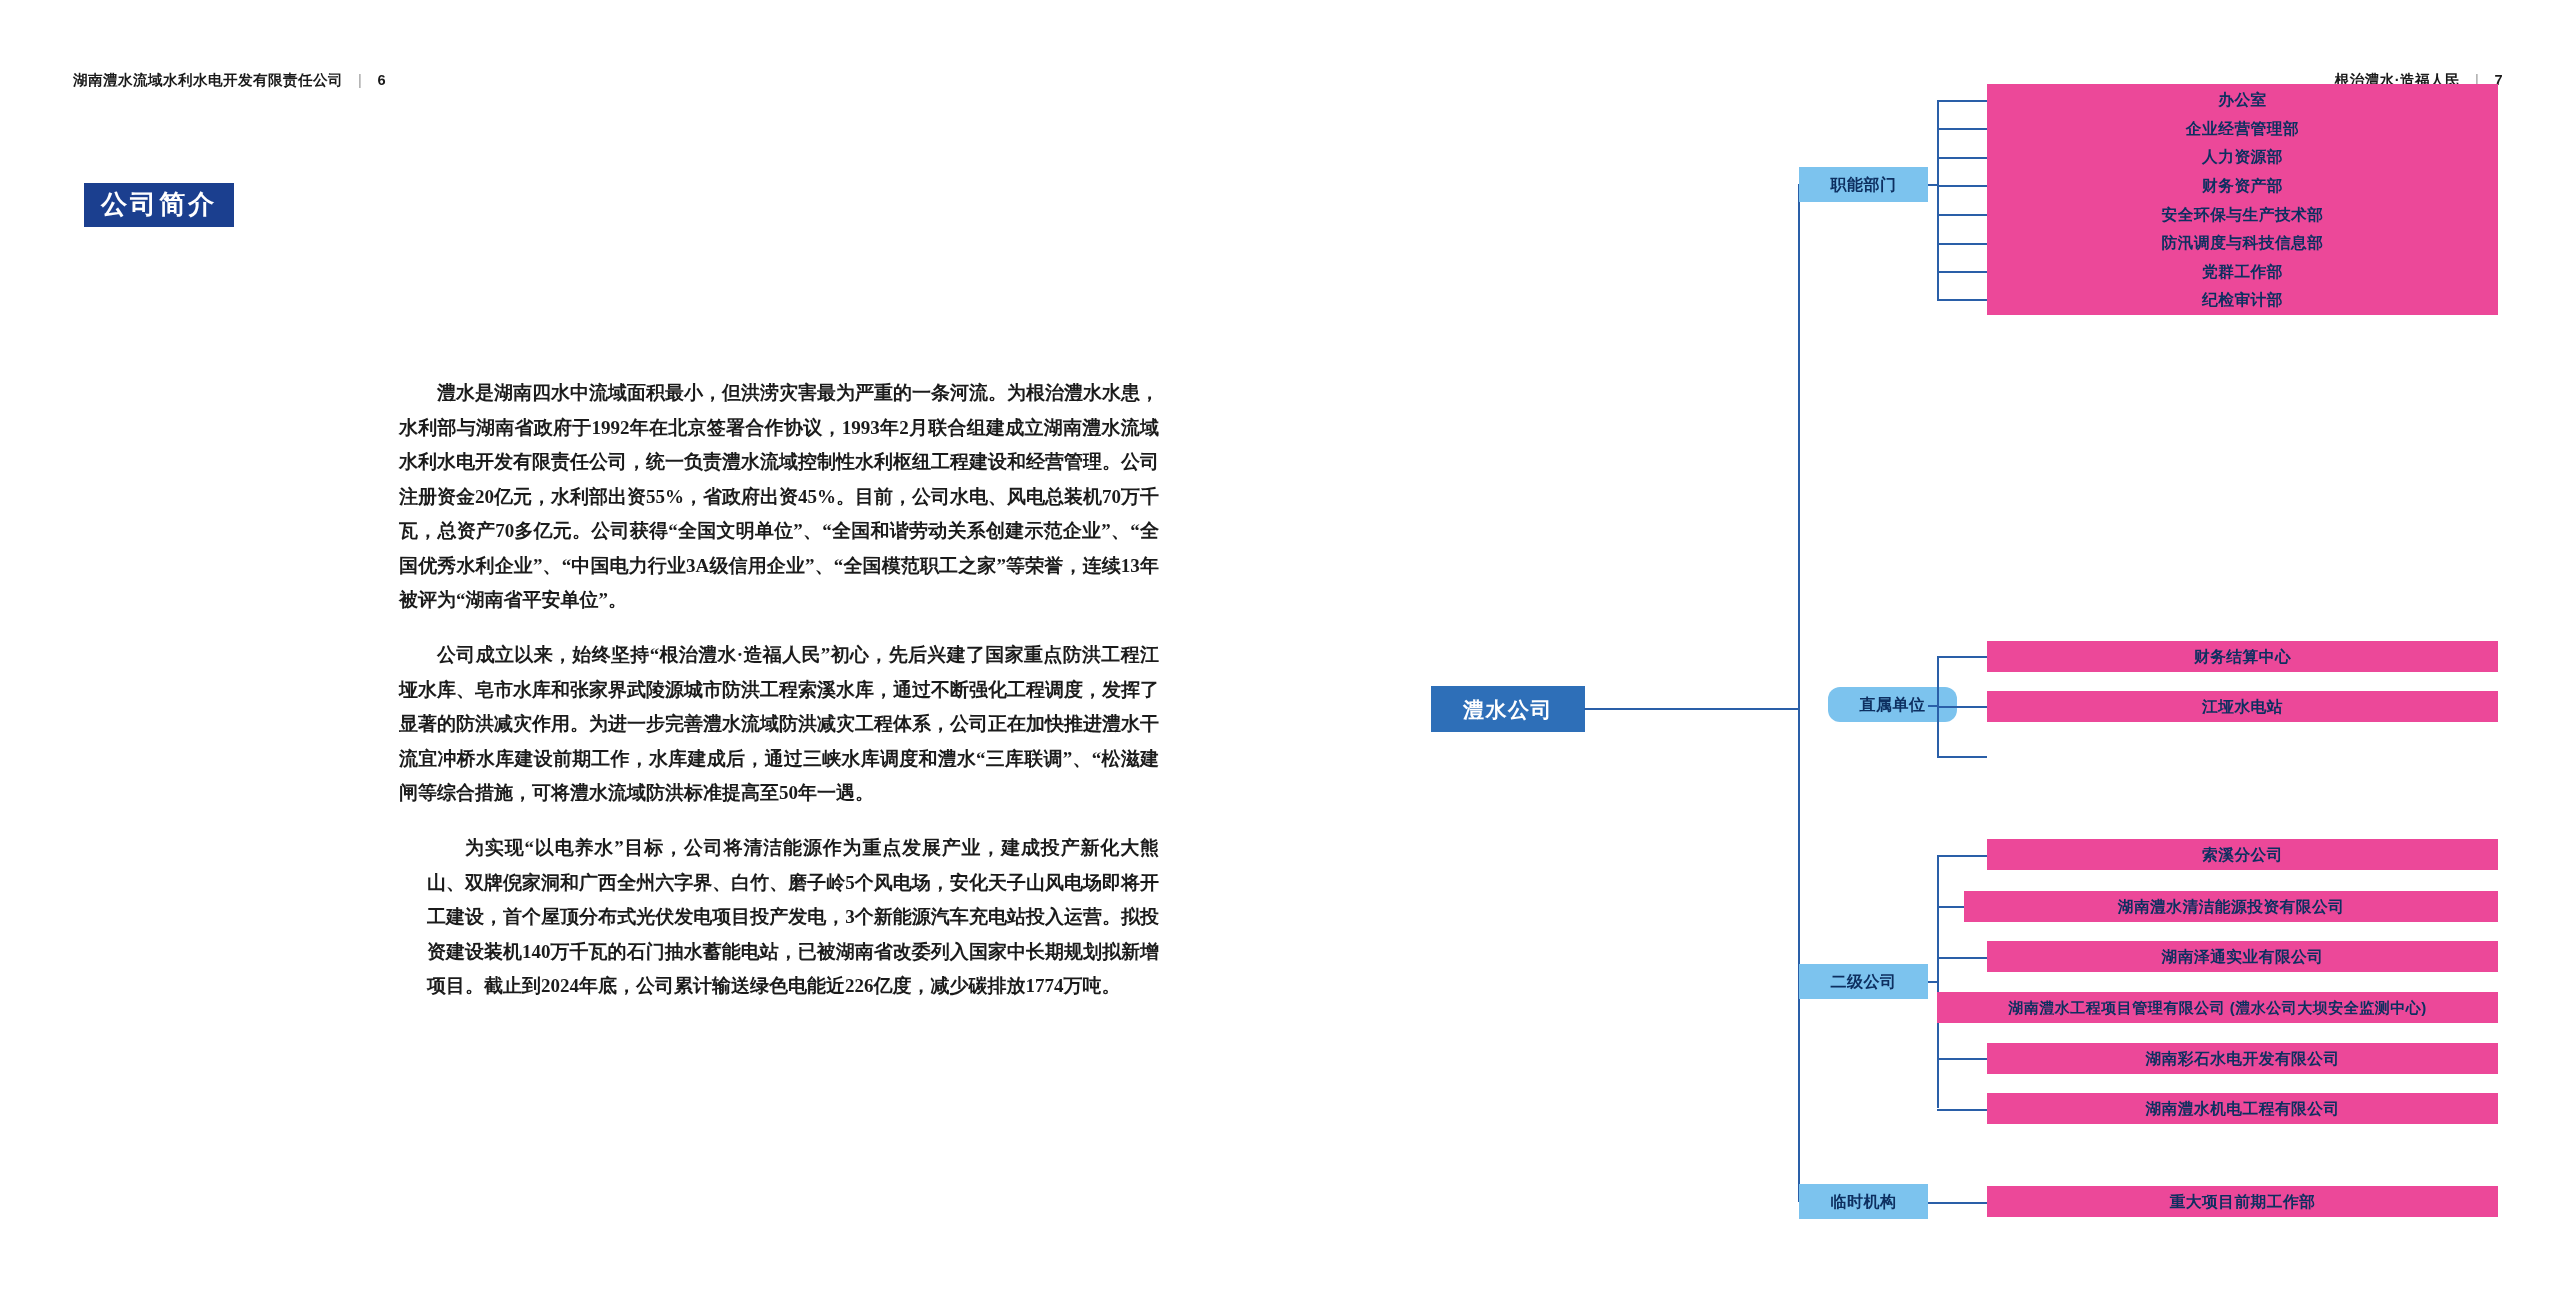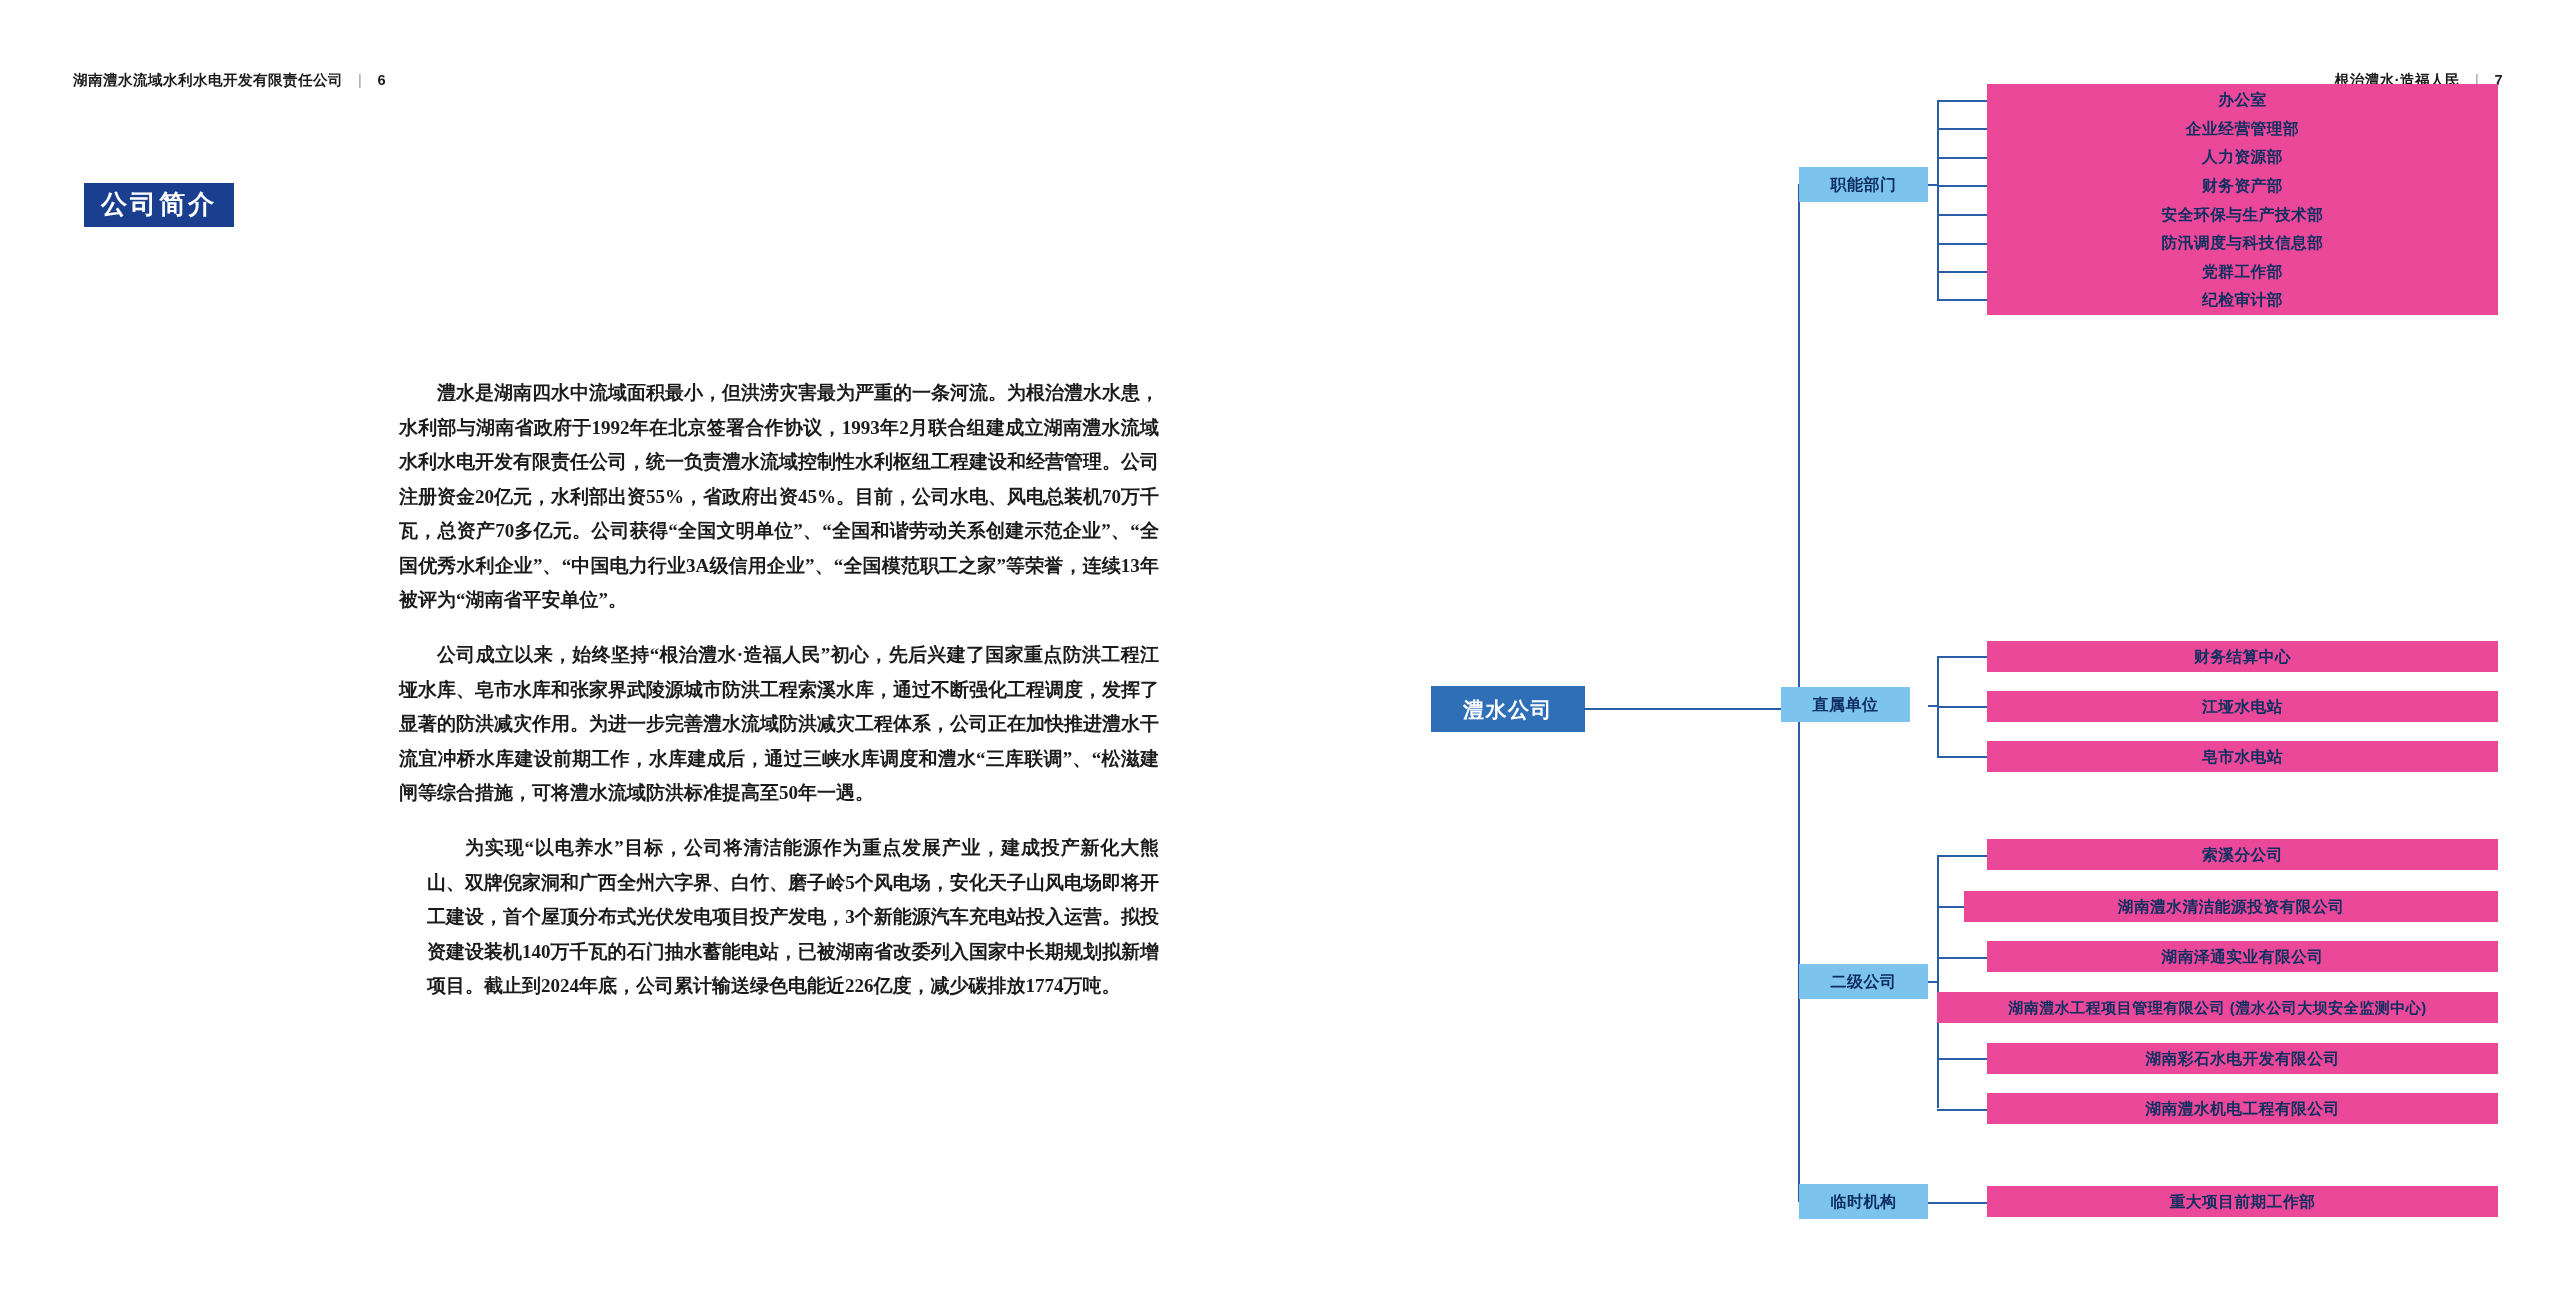--- a/index.html
+++ b/index.html
@@ -235,32 +235,31 @@
 
     <div class="connector conn-h" style="left:649px; top:243px; width:50px;"></div>
     <div class="node leaf" style="left:699px; top:227px; width:511px;">防汛调度与科技信息部</div>
 
     <div class="connector conn-h" style="left:649px; top:271px; width:50px;"></div>
     <div class="node leaf" style="left:699px; top:256px; width:511px;">党群工作部</div>
 
     <div class="connector conn-h" style="left:649px; top:299px; width:50px;"></div>
     <div class="node leaf" style="left:699px; top:284px; width:511px;">纪检审计部</div>
 
-    <div class="node mid" style="left:493px; top:687px;">直属单位</div>
+    <div class="node mid" style="left:540px; top:687px;border-radius:12px;">直属单位</div>
     <div class="connector conn-h" style="left:640px; top:705px; width:9.2px;"></div>
     <div class="connector conn-v" style="left:649px; top:656px; height:100px;"></div>
 
     <div class="connector conn-h" style="left:649px; top:656px; width:50px;"></div>
     <div class="node leaf" style="left:699px; top:641px; width:511px;">财务结算中心</div>
 
     <div class="connector conn-h" style="left:649px; top:706px; width:50px;"></div>
     <div class="node leaf" style="left:699px; top:691px; width:511px;">江垭水电站</div>
 
     <div class="connector conn-h" style="left:649px; top:756px; width:50px;"></div>
-    <div class="node leaf" style="left:699px; top:741px; width:511px;">皂市水电站</div>
 
     <div class="node mid" style="left:511px; top:964px;">二级公司</div>
     <div class="connector conn-h" style="left:640px; top:981px; width:9.2px;"></div>
     <div class="connector conn-v" style="left:649px; top:855px; height:253px;"></div>
 
     <div class="connector conn-h" style="left:649px; top:855px; width:50px;"></div>
     <div class="node leaf" style="left:699px; top:839px; width:511px;">索溪分公司</div>
 
     <div class="connector conn-h" style="left:649px; top:906px; width:50px;"></div>
     <div class="node leaf" style="left:676px; top:891px; width:534px;">湖南澧水清洁能源投资有限公司</div>

